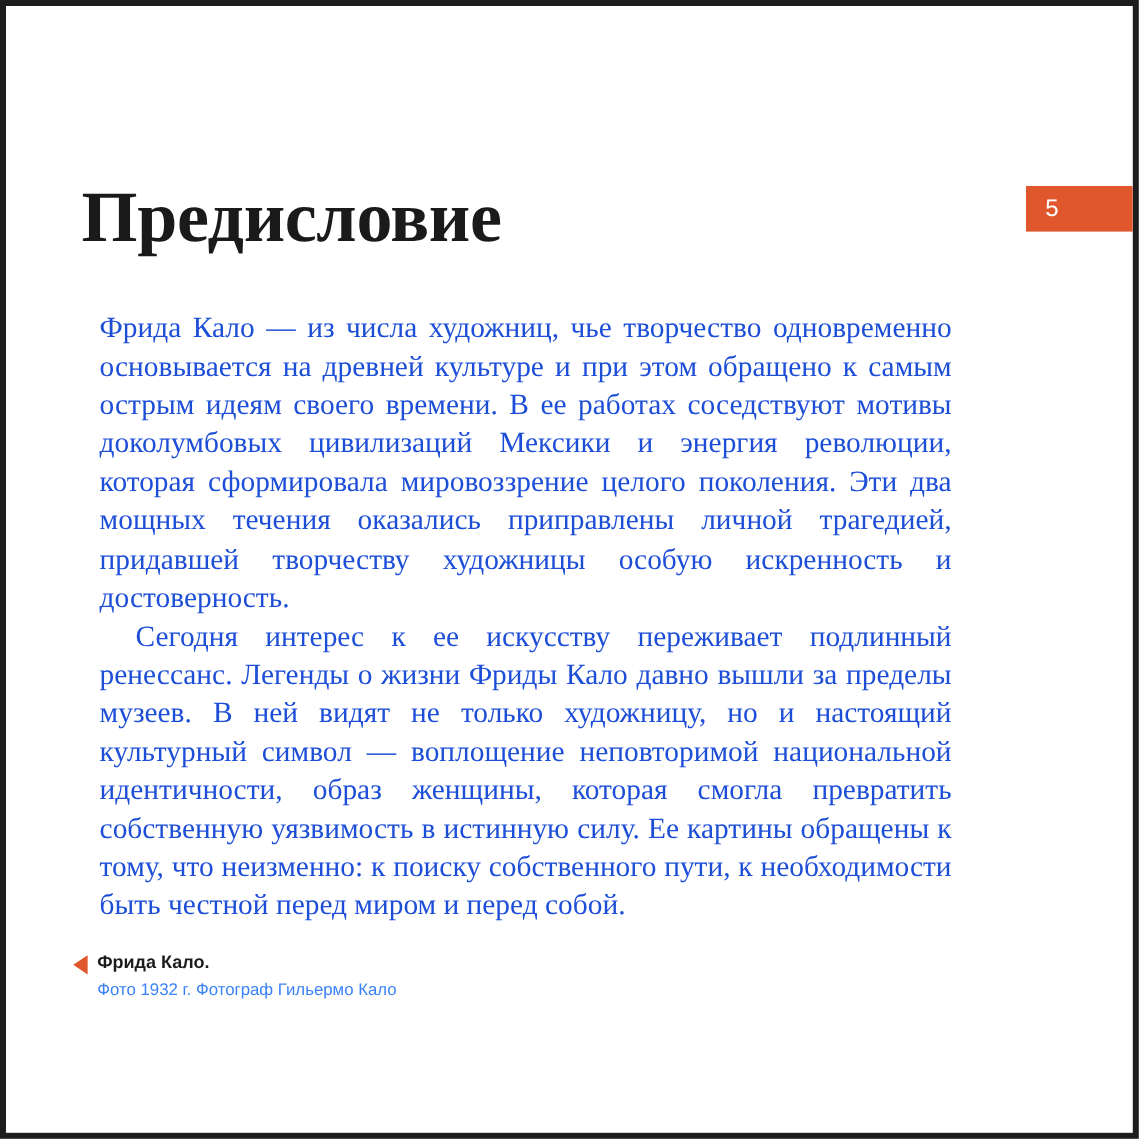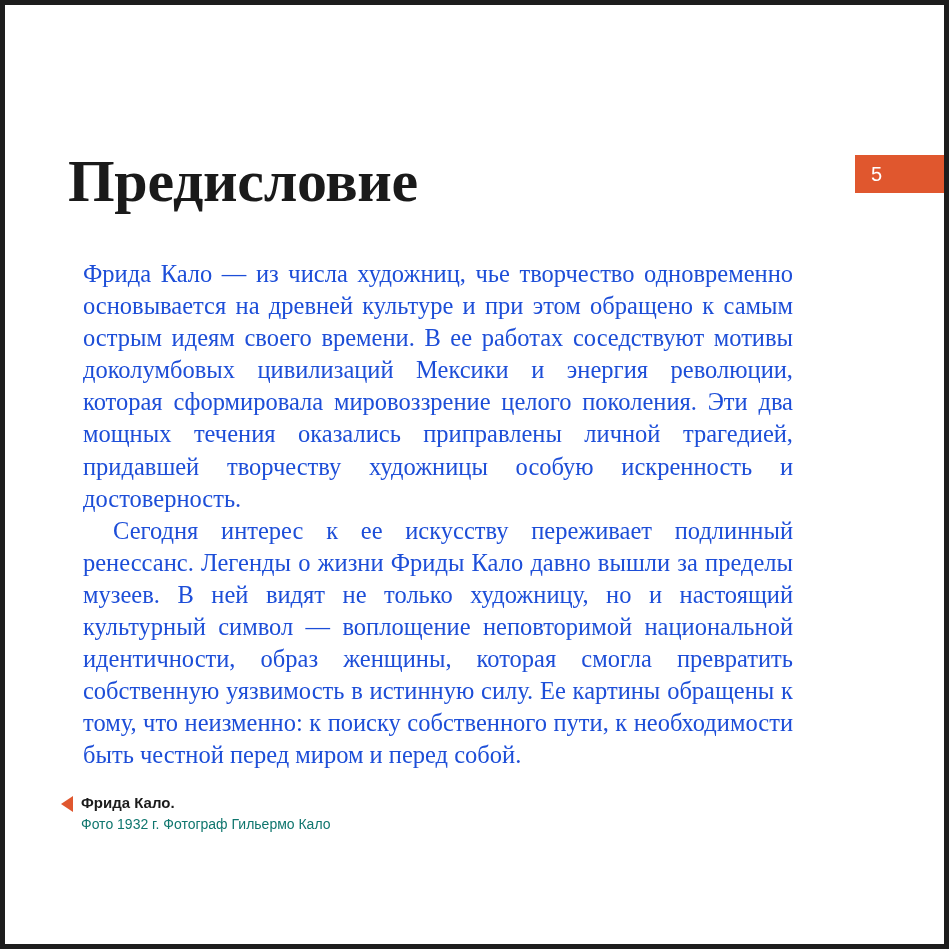--- a/index.html
+++ b/index.html
@@ -108,21 +108,21 @@
     font-size: 15px;
     font-weight: bold;
     color: #1c1c1c;
     line-height: 18px;
   }
   .caption-sub {
     margin-left: 20px;
     margin-top: 3px;
     font-size: 14px;
     font-weight: normal;
-    color: #0f766e;
+    color: #3b82f6;
     line-height: 18px;
   }
 </style>
 </head>
 <body>
 
 <div id="page">
 
   <div id="page-number-badge">
     <span class="num">5</span>

